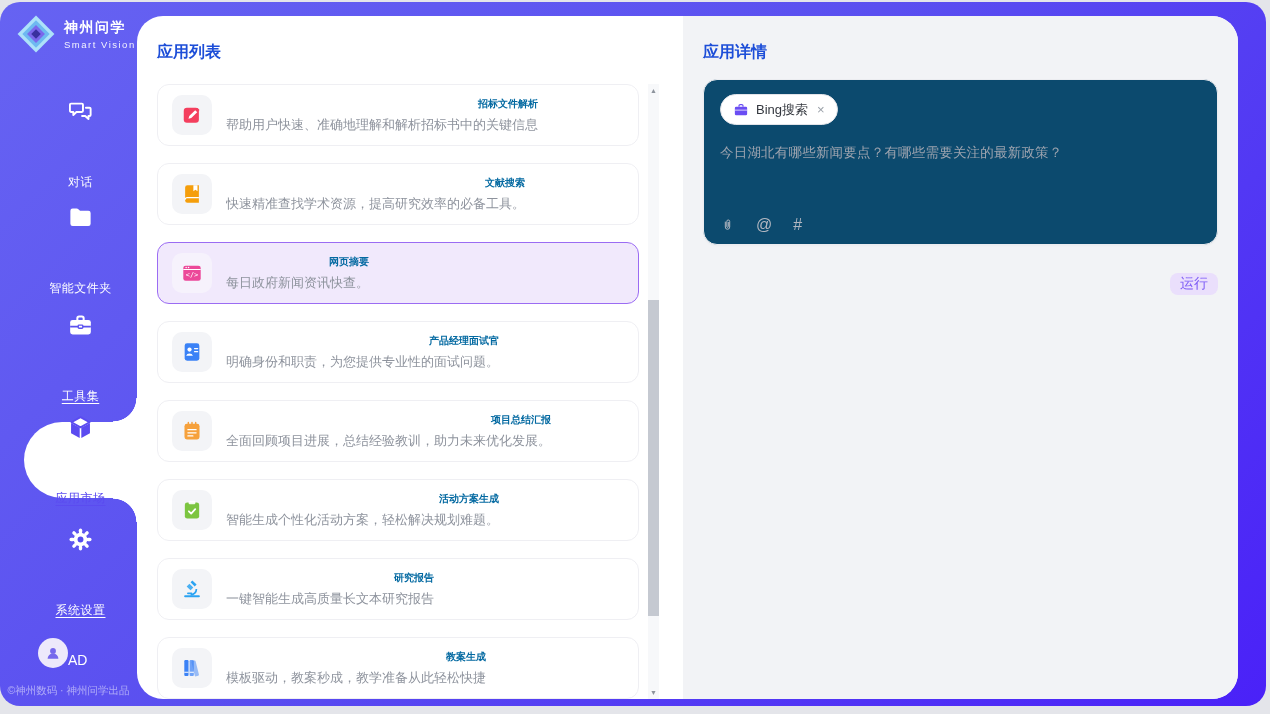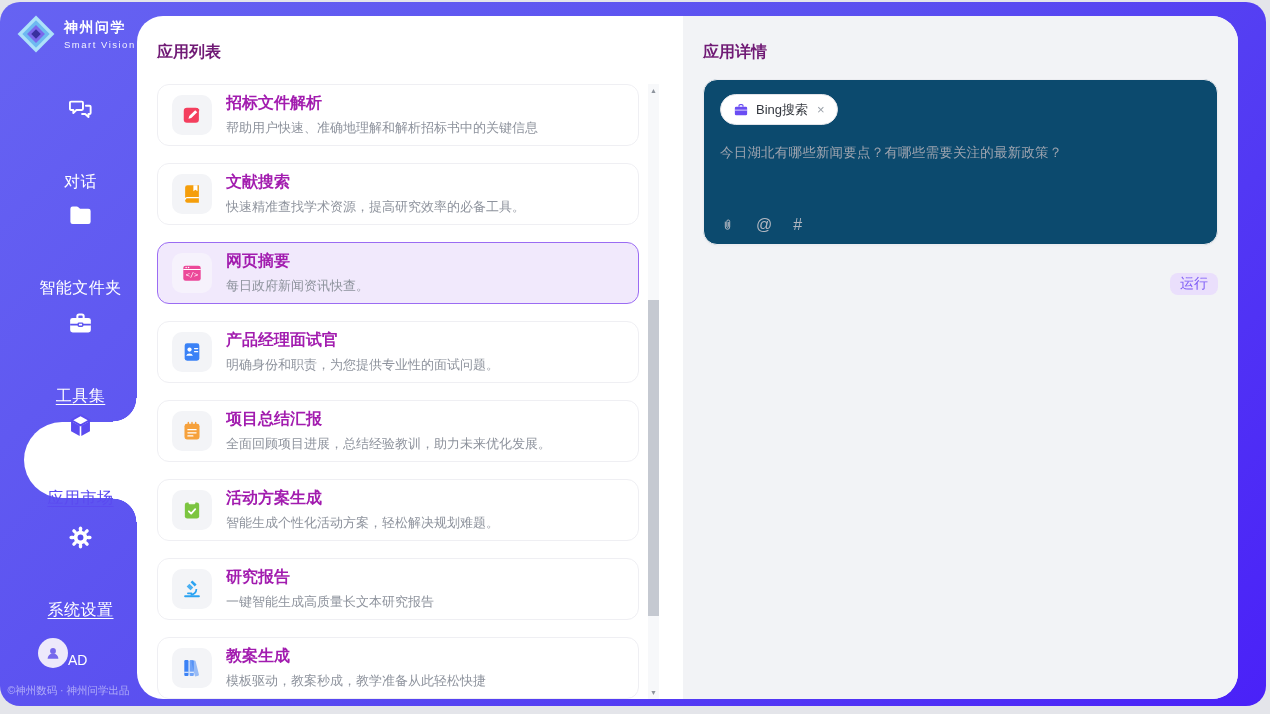--- a/index.html
+++ b/index.html
@@ -13,53 +13,53 @@
   
   .sidebar { position:absolute; left:0; top:0; width:137px; height:100%; }
   .logo { position:absolute; top:12px; left:16px; display:flex; align-items:center; gap:8px; }
   .logo-mark svg { width:40px; height:40px; display:block; }
   .logo-title { color:#fff; font-size:14px; font-weight:700; letter-spacing:1.5px; }
   .logo-sub { color:rgba(255,255,255,.92); font-size:9.5px; letter-spacing:1.5px; margin-top:2px; }
 
   .nav-item { position:absolute; left:24px; right:0; height:76px; display:flex;
     flex-direction:column; align-items:center; justify-content:center; gap:7px; cursor:pointer; }
   .nav-item .nav-ic svg { width:27px; height:27px; display:block; }
-  .nav-item .nav-label { font-size:16px; color:#fff; letter-spacing:.5px; white-space:nowrap;margin-top:42px; }
+  .nav-item .nav-label { font-size:12px; color:#fff; letter-spacing:.5px; white-space:nowrap;margin-top:42px; }
   .nav-label.u { text-decoration:underline; text-underline-offset:3px; }
   .nav-item.active { background:#fff; border-radius:40px 0 0 40px; }
   .nav-item.active::before { content:""; position:absolute; right:0; top:-24px; width:24px; height:24px;
     background:radial-gradient(circle 24px at 0 0, rgba(0,0,0,0) 0 23px, #fff 23.6px); }
   .nav-item.active::after { content:""; position:absolute; right:0; bottom:-24px; width:24px; height:24px;
     background:radial-gradient(circle 24px at 0 100%, rgba(0,0,0,0) 0 23px, #fff 23.6px); }
   .nav-item.active .nav-label { color:#5B4BF0; }
 
   .user { position:absolute; left:38px; bottom:38px; display:flex; align-items:flex-end; gap:0; cursor:pointer; }
   .avatar { width:30px; height:30px; border-radius:50%; background:#EDE9FB; display:grid; place-items:center; }
   .avatar svg { width:18px; height:18px; }
   .user-name { color:#fff; font-size:14px; }
   .copyright { position:absolute; bottom:8px; left:0; width:137px; text-align:center;
     color:rgba(255,255,255,.5); font-size:10.5px; white-space:nowrap; }
 
   
   .panel { position:absolute; left:137px; top:14px; right:28px; bottom:7px;
     background:#fff; border-radius:26px; display:flex; overflow:hidden; }
 
   .list-col { width:546px; min-width:546px; position:relative; padding:26px 0 0 20px; }
-  .panel h2 { font-size:16px; font-weight:700; color:#701a75; }
+  .panel h2 { font-size:16px; font-weight:700; color:#1d4ed8; }
 
   .list-viewport { position:absolute; top:68px; left:20px; right:44px; bottom:0; overflow:hidden; }
   .app-card { height:62px; border:1px solid #EFEFF3; border-radius:12px; background:#fff;
     display:flex; align-items:center; gap:14px; padding:0 14px; margin-bottom:17px; cursor:pointer; }
   .app-card.selected { background:#F1E9FC; border:1.5px solid #9B6CF3; }
   .tile { width:40px; height:40px; min-width:40px; border-radius:10px; background:#F3F4F7;
     display:grid; place-items:center; }
   .app-card.selected .tile { background:#F6F2FC; }
   .tile svg { width:22px; height:22px; display:block; }
   .app-tx { overflow:hidden; }
-  .app-title { font-size:16px; font-weight:700; color:#a21caf; white-space:nowrap; }
+  .app-title { font-size:10px; font-weight:700; color:#0369a1; white-space:nowrap;text-align:right; }
   .app-desc { font-size:13px; color:#8E939D; margin-top:5px; white-space:nowrap; }
 
   .scrollbar { position:absolute; top:68px; right:24px; bottom:0; width:11px; background:#F7F8FA; }
   .sb-up,.sb-down { position:absolute; left:0; width:100%; text-align:center; font-size:7px; color:#8D939C; }
   .sb-up { top:3px; } .sb-down { bottom:3px; }
   .sb-thumb { position:absolute; left:0; width:100%; top:216px; height:316px; background:#C5C9D1; cursor:pointer; }
 
   .detail-col { flex:1; background:#F2F3F6; padding:26px 20px 0 20px; position:relative; }
   .prompt-card { margin-top:16px; background:#0c4a6e; border:1px solid #EBECF0; border-radius:14px;
     height:166px; position:relative; padding:14px 16px; box-shadow:0 1px 2px rgba(20,20,40,.03); cursor:text; }

